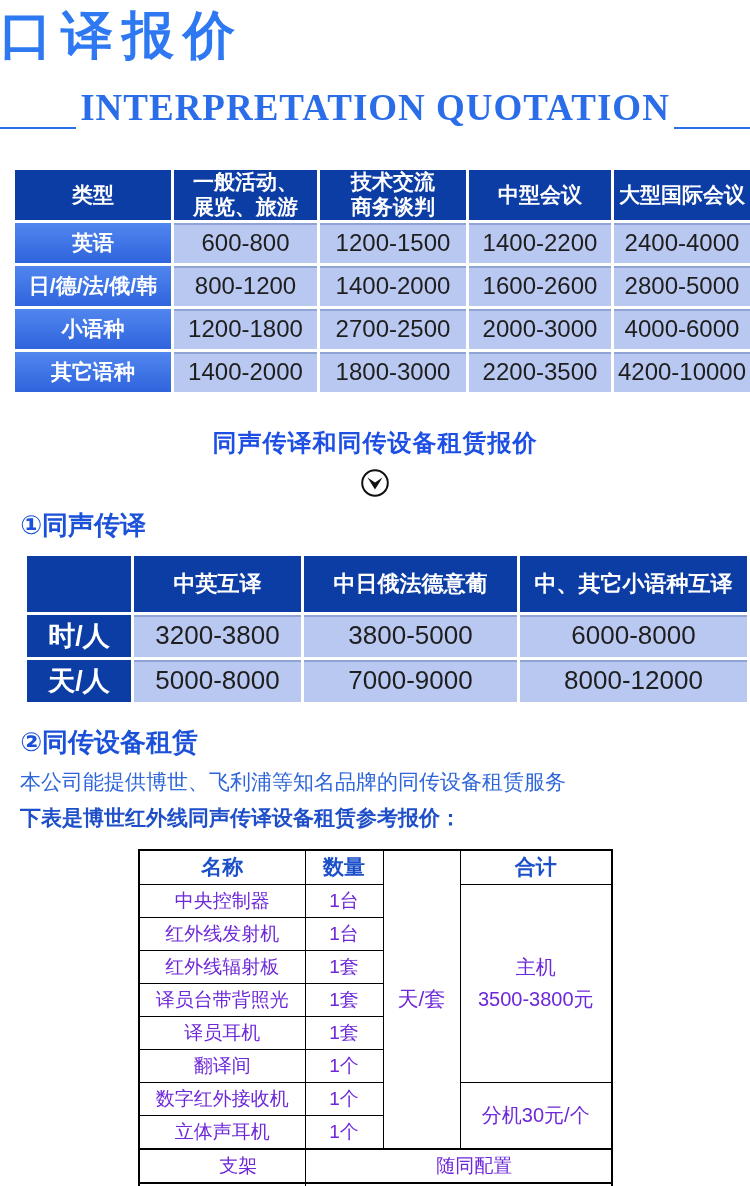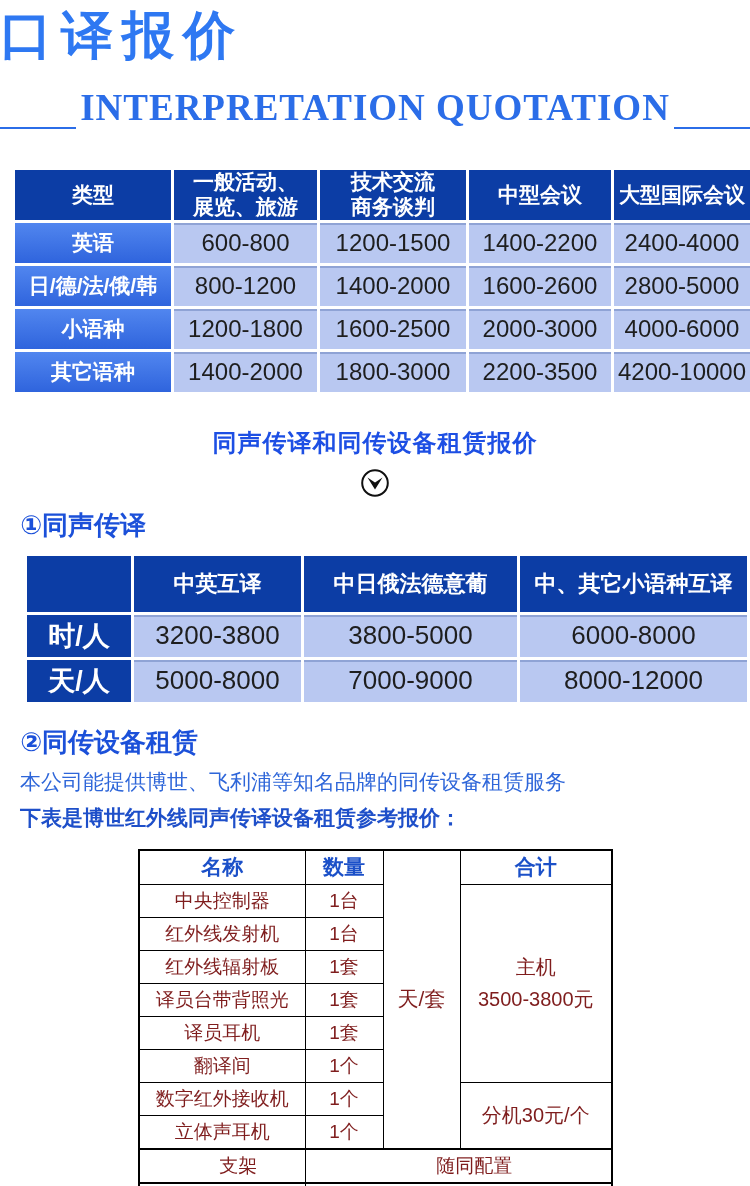--- a/index.html
+++ b/index.html
@@ -69,21 +69,21 @@
   .para.bold{font-weight:bold;color:#1e4fc9;}
 
   
   #table3{
     border-collapse:collapse;margin:16px 0 0 138px;
     table-layout:fixed;width:473px;
     border:2px solid #000;
   }
   #table3 td{
     border:1px solid #000;text-align:center;vertical-align:middle;
-    color:#7f1d1d;font-size:19px;padding:0;height:32px;
+    color:#6d28d9;font-size:19px;padding:0;height:32px;
     overflow:hidden;white-space:nowrap;
   }
   #table3 td.hd{font-weight:bold;font-size:21px;color:#1b50c8;height:33px;}
   #table3 td.unit-cell{font-size:21px;}
   #table3 td.total-main{white-space:pre-line;font-size:20px;line-height:1.6;}
   #table3 td.total-sub{font-size:20px;border-radius:7px;}
   #table3 tr.thick td{border-top:2px solid #000;padding-left:32px;}
 </style>
 </head>
 <body>
@@ -126,21 +126,21 @@
     <tr>
       <td class="td-label">日/德/法/俄/韩</td>
       <td class="td-val">800-1200</td>
       <td class="td-val">1400-2000</td>
       <td class="td-val">1600-2600</td>
       <td class="td-val">2800-5000</td>
     </tr>
     <tr>
       <td class="td-label">小语种</td>
       <td class="td-val">1200-1800</td>
-      <td class="td-val">1600-2500</td>
+      <td class="td-val">2700-2500</td>
       <td class="td-val">2000-3000</td>
       <td class="td-val">4000-6000</td>
     </tr>
     <tr>
       <td class="td-label">其它语种</td>
       <td class="td-val">1400-2000</td>
       <td class="td-val">1800-3000</td>
       <td class="td-val">2200-3500</td>
       <td class="td-val">4200-10000</td>
     </tr>

